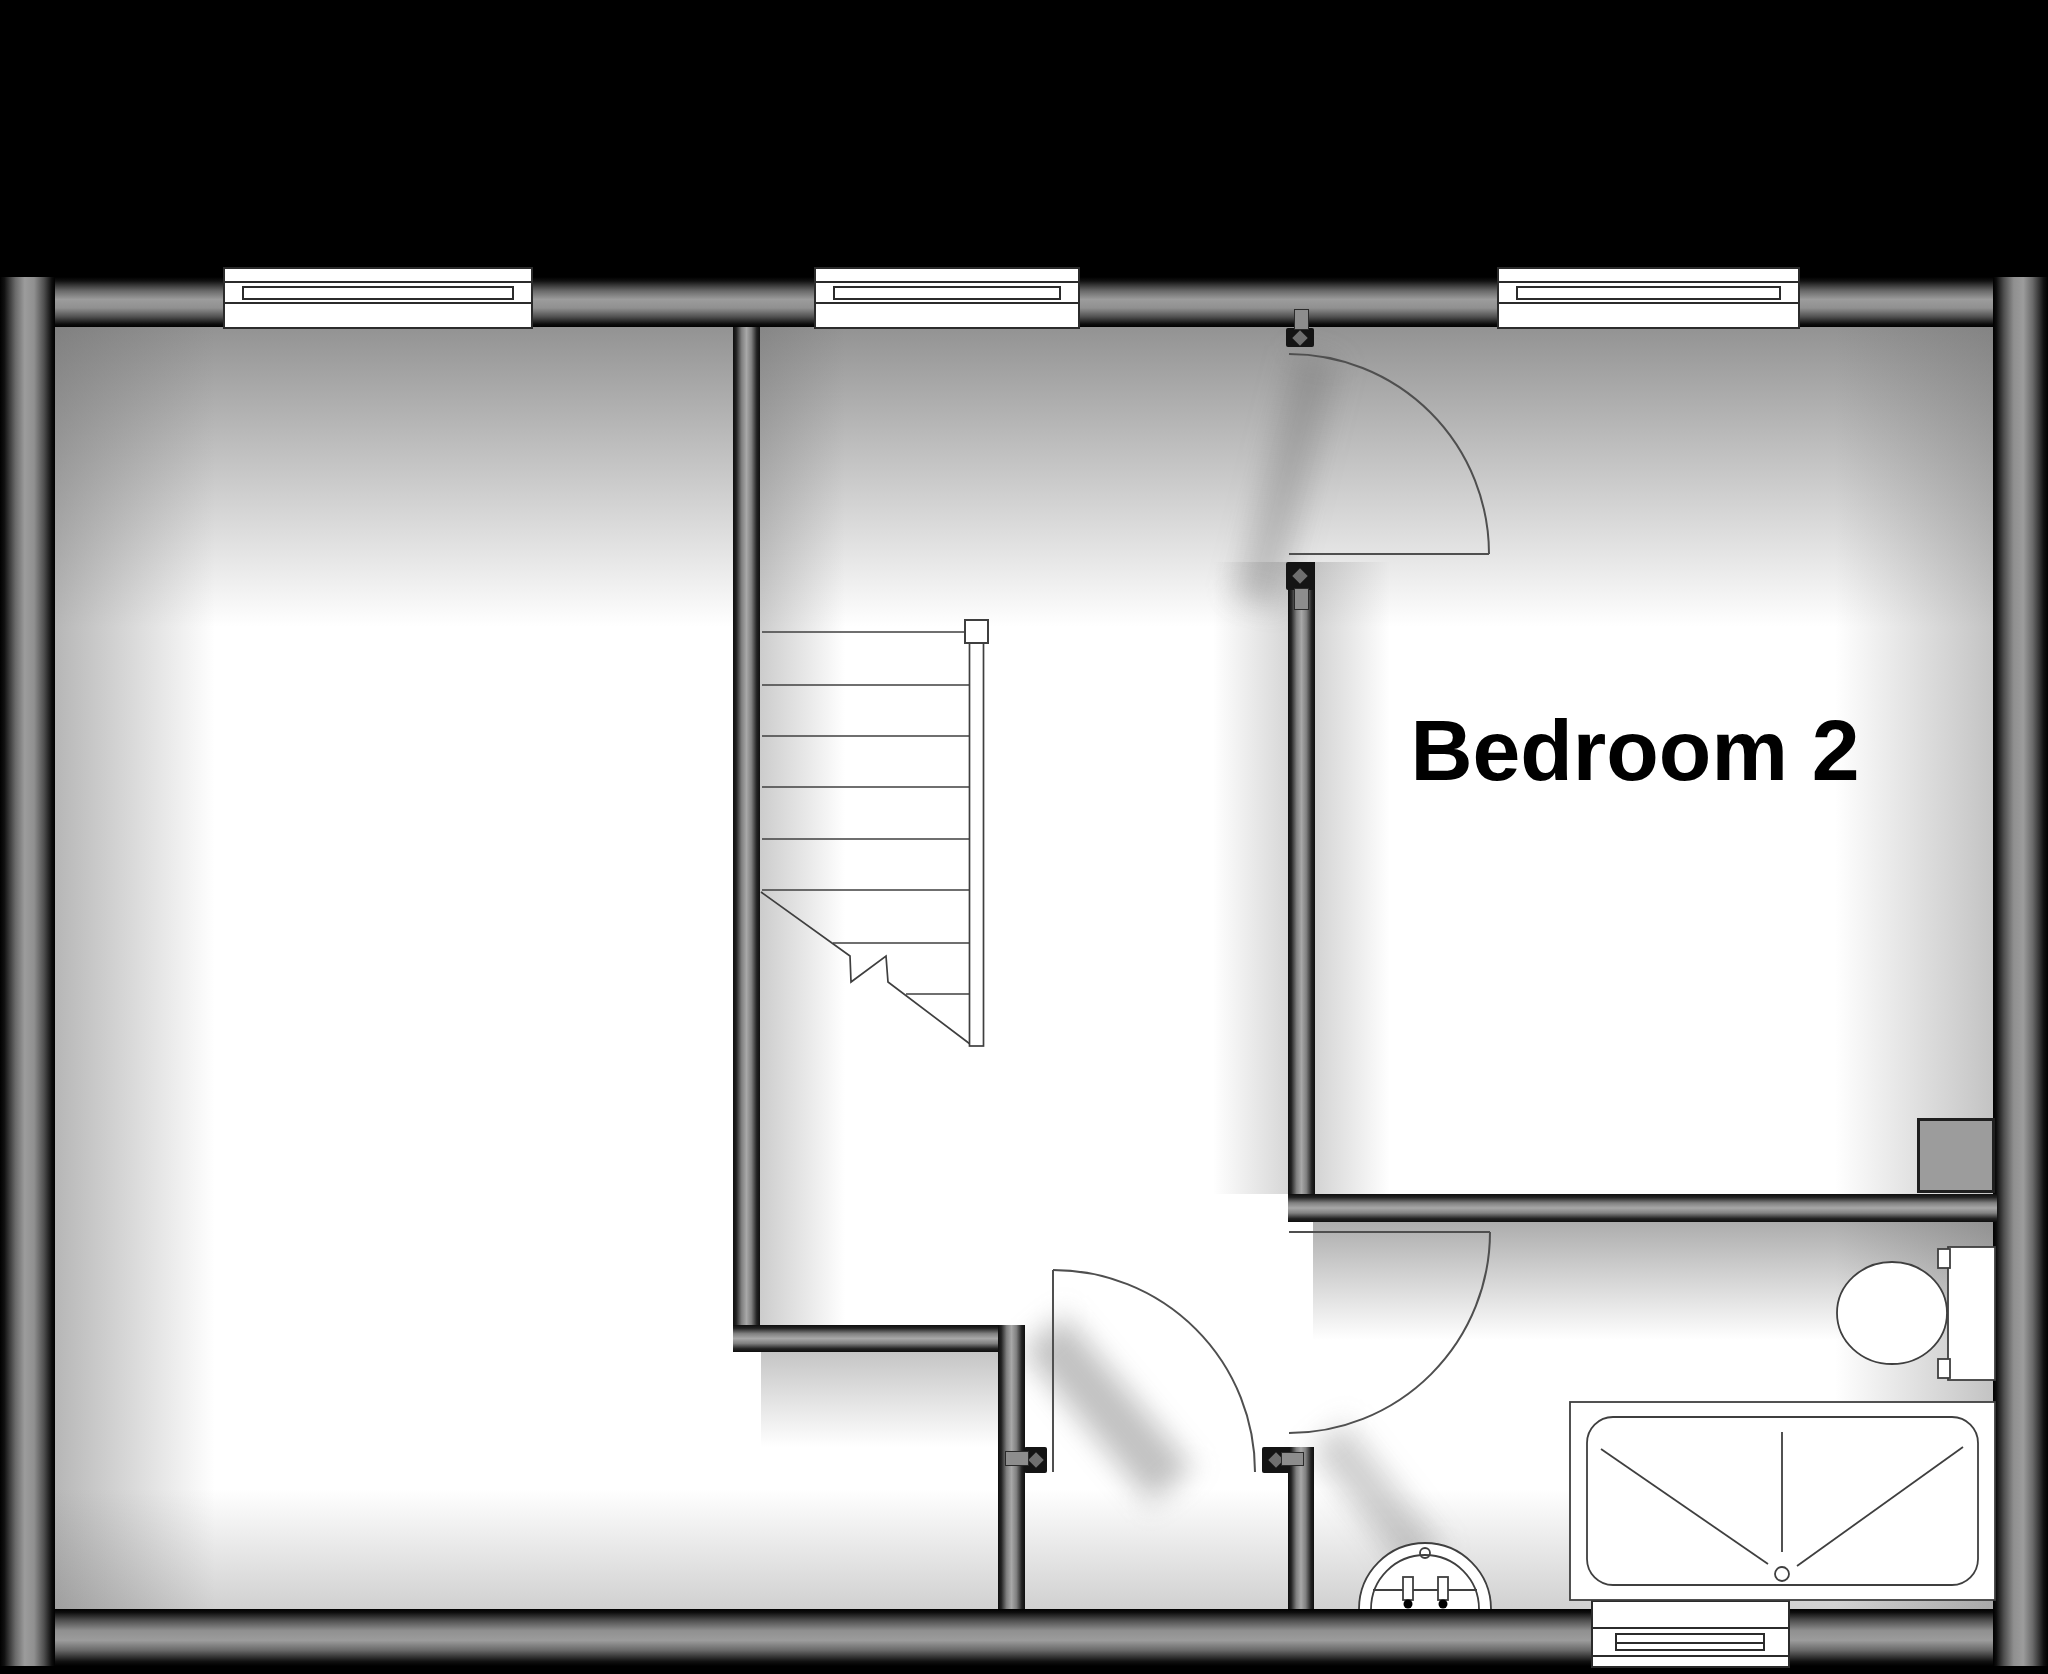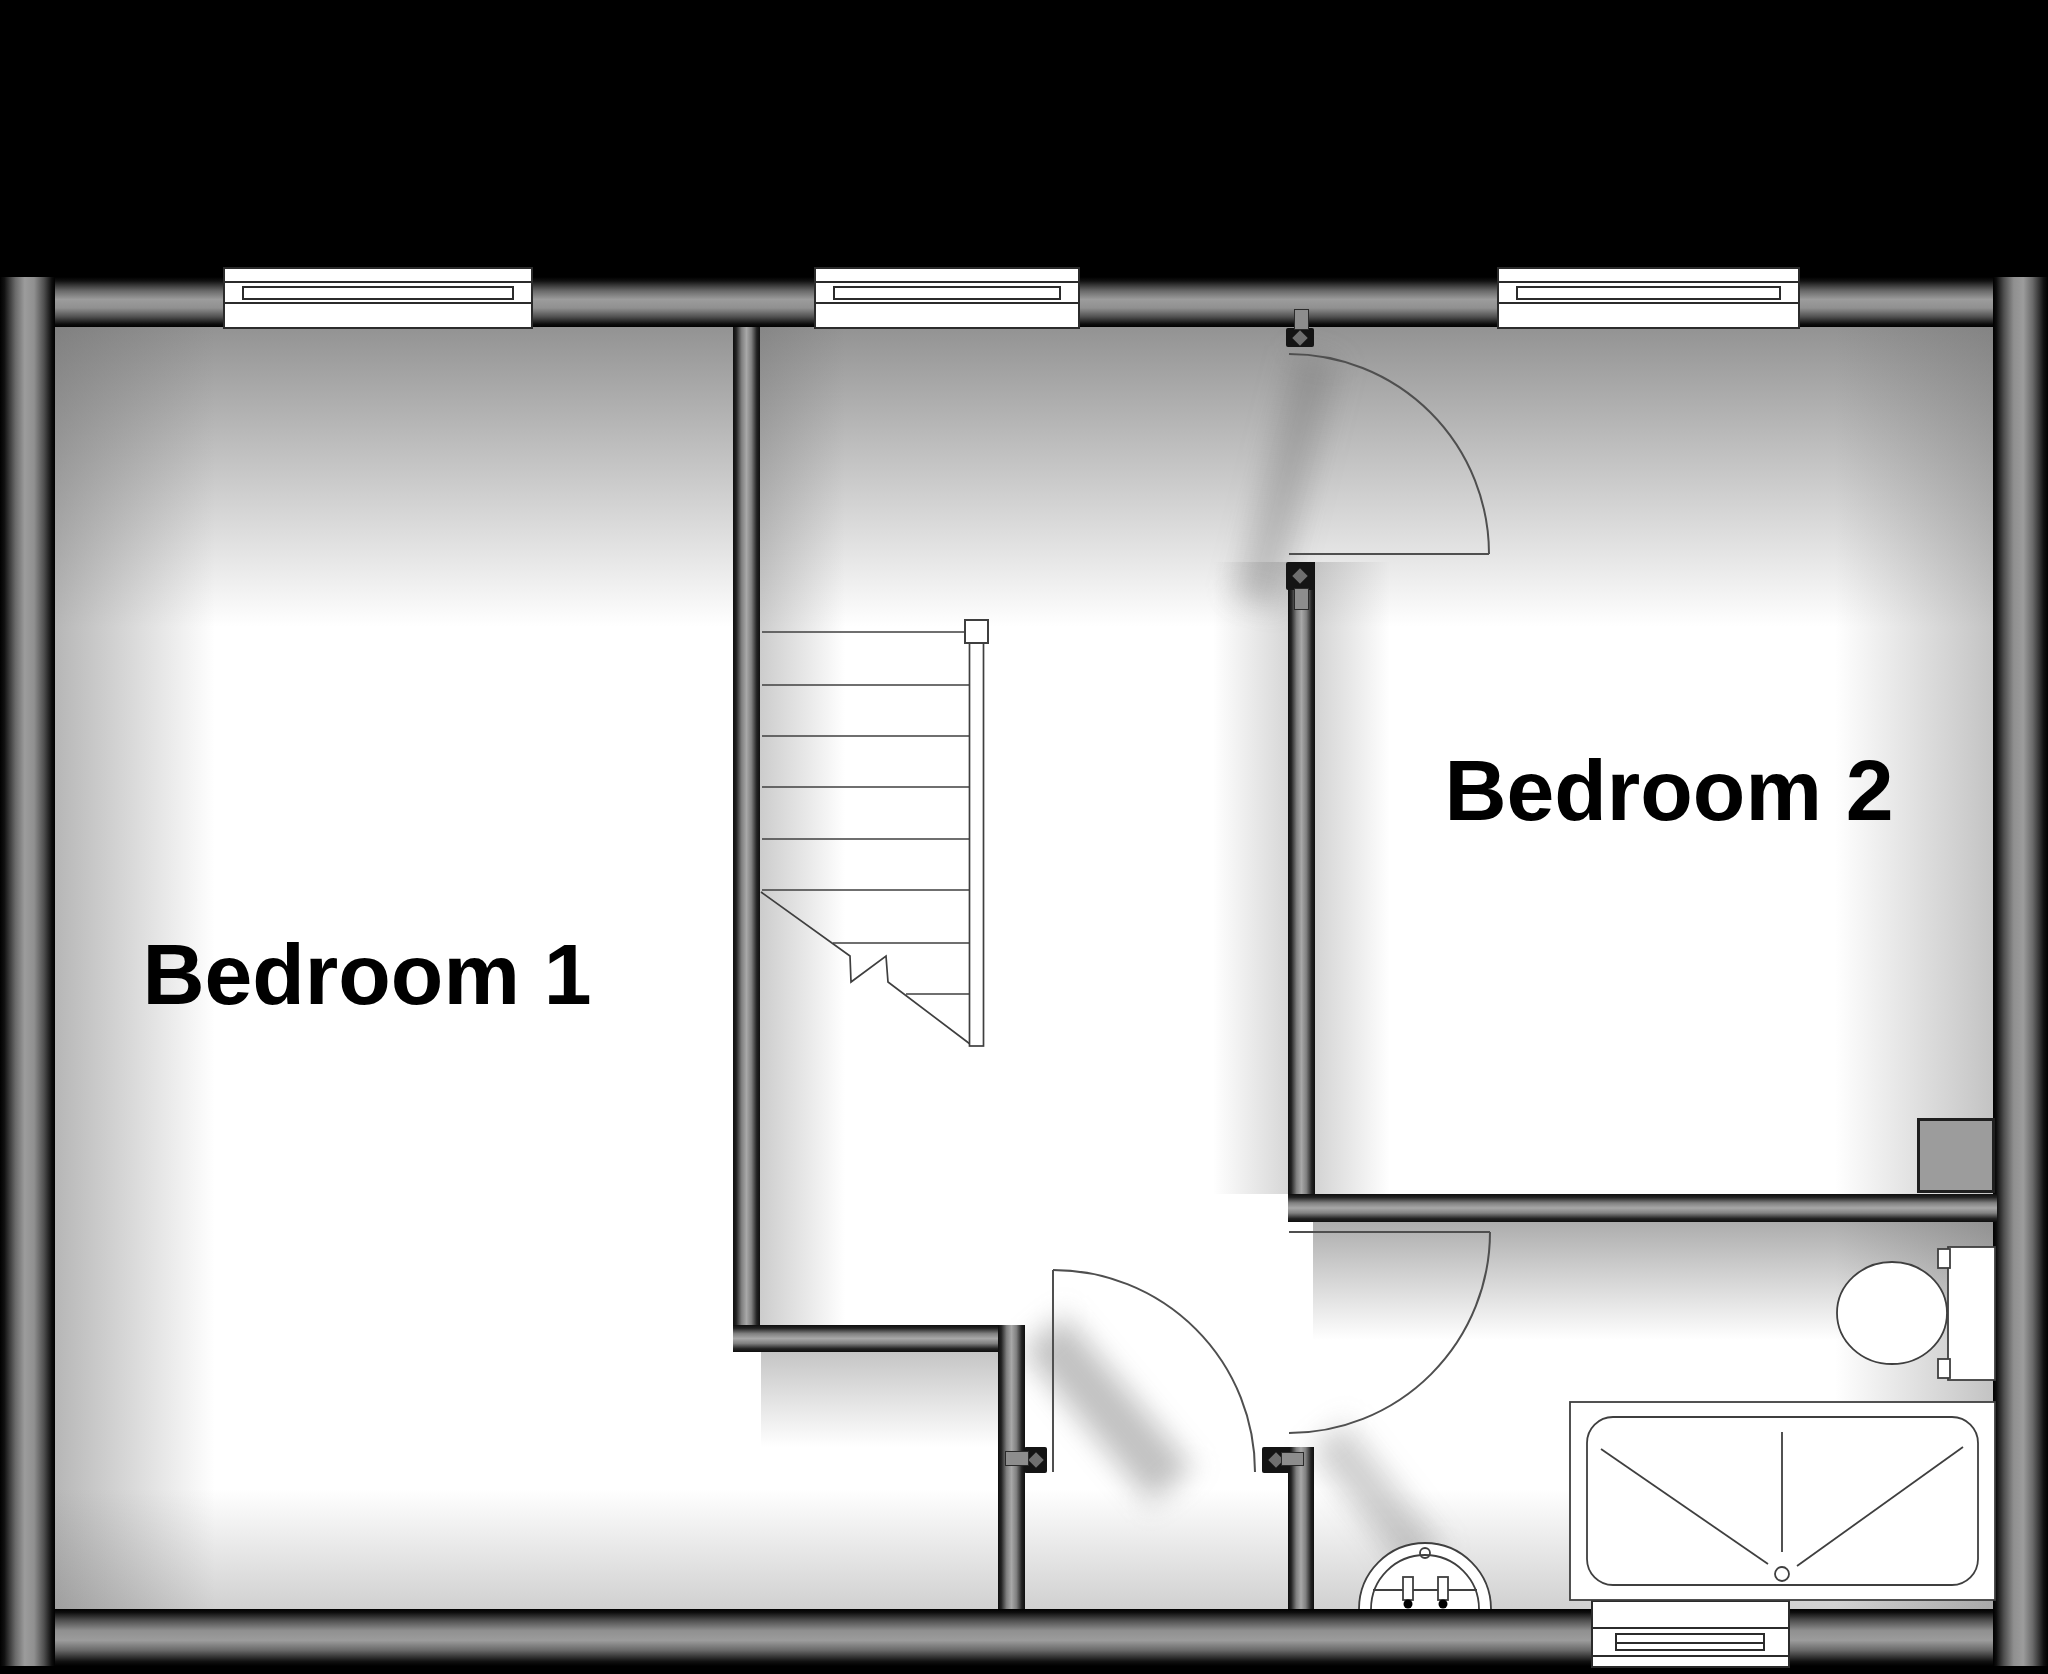--- a/index.html
+++ b/index.html
@@ -154,16 +154,15 @@
       <path d="M 1371 1609 A 54 54 0 0 1 1479 1609"></path>
       <line x1="1373" y1="1590" x2="1477" y2="1590"></line>
       <circle cx="1425" cy="1553" r="5"></circle>
       <rect x="1403" y="1577" width="10" height="23" fill="#ffffff"></rect>
       <rect x="1438" y="1577" width="10" height="23" fill="#ffffff"></rect>
       <circle cx="1408" cy="1604" r="4.5" fill="#000000" stroke="none"></circle>
       <circle cx="1443" cy="1604" r="4.5" fill="#000000" stroke="none"></circle>
     </g>
   </svg>
 
-  <div class="room-label" style="left:367px;top:974px;">Bedroom 1</div>
-  <div class="room-label" style="left:1635px;top:790px;margin-left:34px;">Bedroom 2</div>
+  <div class="room-label" style="left:1635px;top:750px;">Bedroom 2</div>
 
 </div>
 
 </body></html>

